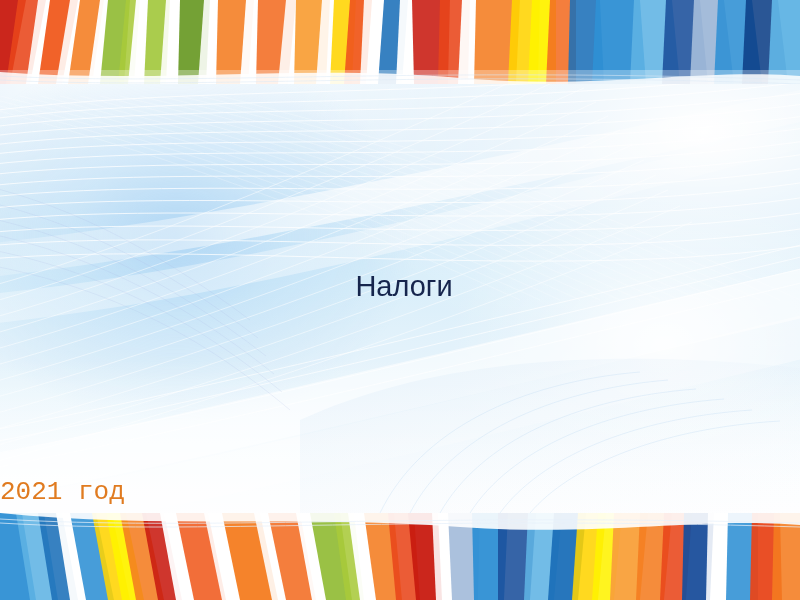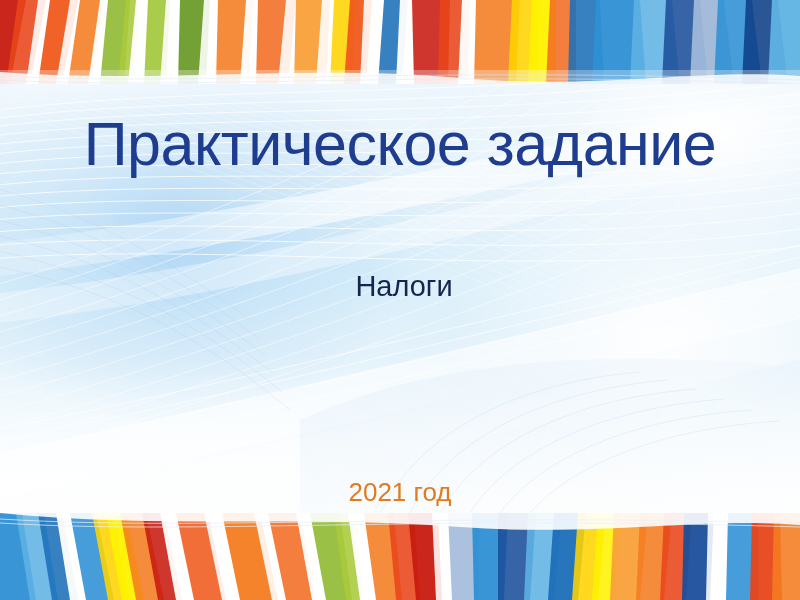--- a/index.html
+++ b/index.html
@@ -106,25 +106,25 @@
     text-align: center;
     font-size: 29px;
     line-height: 1.2;
     color: #16254d;
     white-space: nowrap;
   }
   .yeartext {
     position: absolute;
     left: 0; right: 0;
     top: 477px;
-    text-align: center;
     font-size: 26px;
     line-height: 1.2;
     color: #e07b20;
     white-space: nowrap;
+    font-family: Liberation Mono, monospace;
   }
 </style>
 </head>
 <body>
 
 <div id="slide">
 
   <div class="bg-base"></div>
   <div class="bg-wash-a"></div>
   <div class="bg-wash-b"></div>
@@ -337,19 +337,18 @@
           <polygon points="774,0 800,0 800,87 772,87" fill="#f47c20" opacity="0.88"></polygon>
         </g>
       <path d="M0,0 C 160,16 300,2 460,14 C 600,24 700,4 800,12 L800,0 Z" fill="#ffffff" opacity="0.9"></path>
       <g stroke="#e6f1fa" stroke-width="0.9" opacity="0.8" fill="none">
         <path d="M0,10 C 200,22 420,2 800,14"></path>
         <path d="M0,6  C 200,18 420,0 800,10"></path>
       </g>
     </svg>
   </div>
 
-  <div class="title">Практическое задание</div>
 
   <div class="subtitle">Налоги</div>
 
   <div class="yeartext">2021 год</div>
 
 </div>
 
 </body></html>

